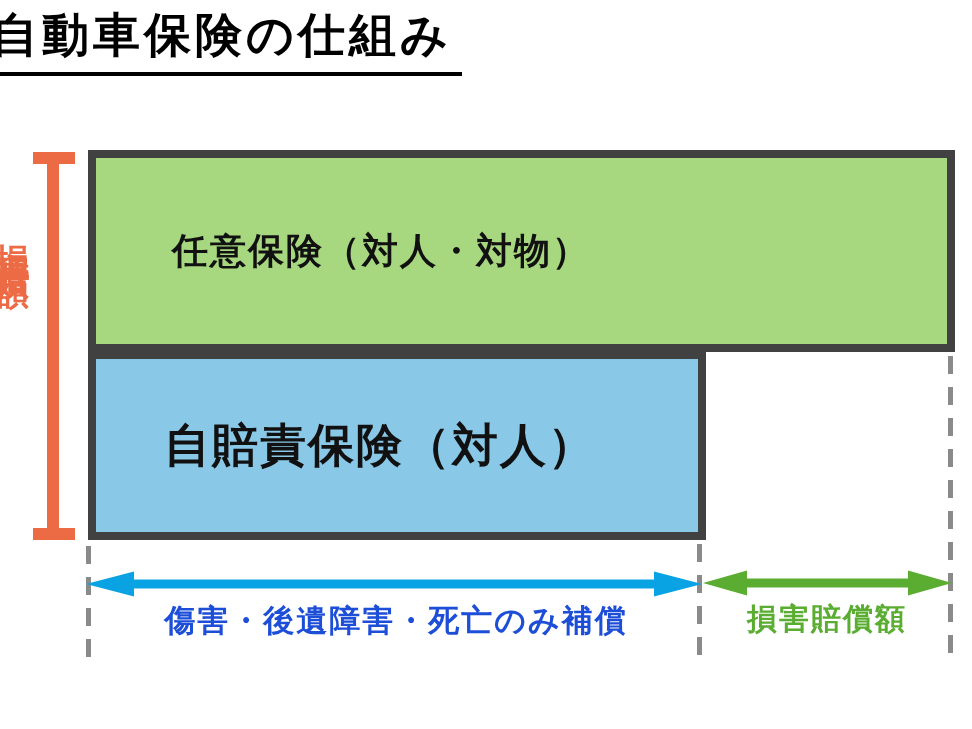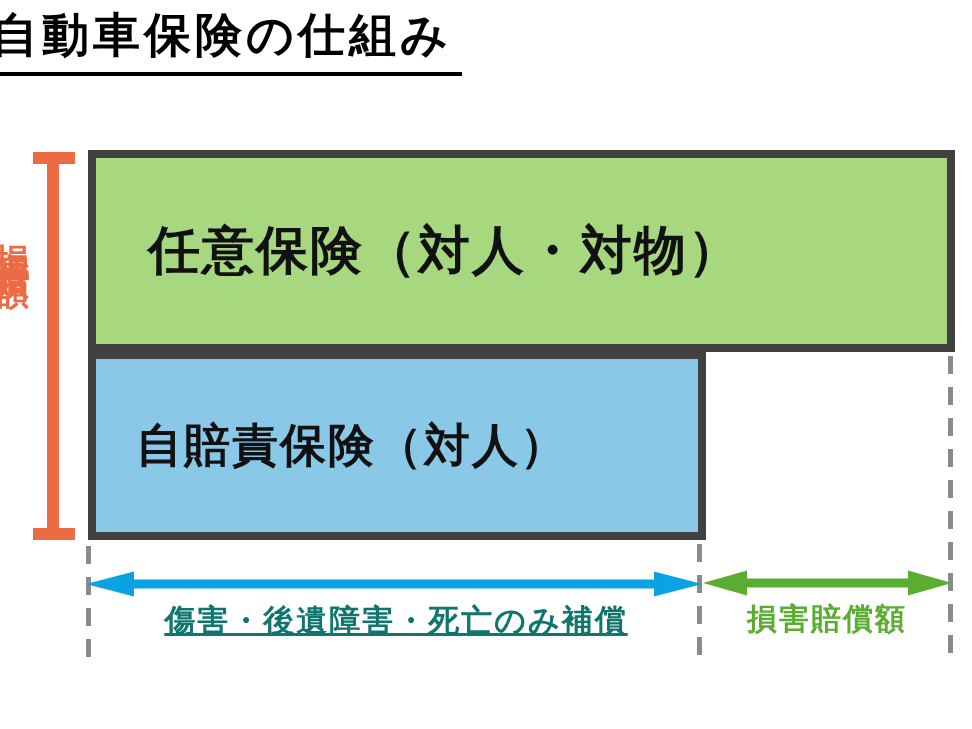--- a/index.html
+++ b/index.html
@@ -30,46 +30,46 @@
   .bracket-cap-bottom{left:33px;top:528px;width:42px;height:12px;}
   
   .box{
     position:absolute;box-sizing:border-box;
     border:8px solid #414141;
     display:flex;align-items:center;
     font-weight:bold;color:#111;
   }
   .box-voluntary{
     left:88px;top:150px;width:867px;height:202px;
-    background:#A7D77E;font-size:52px;padding-left:52px;
+    background:#A7D77E;font-size:36px;padding-left:76px;
   }
   .box-compulsory{
     left:88px;top:351px;width:618px;height:189px;
-    background:#8AC8E8;font-size:46px;padding-left:40px;
+    background:#8AC8E8;font-size:46px;padding-left:68px;
   }
   .box-label{white-space:nowrap;letter-spacing:2px;}
   
   .dash{
     position:absolute;width:5px;
     background:repeating-linear-gradient(to bottom,#8a8a8a 0 18px,transparent 18px 31px);
   }
   .dash-left{left:86px;top:546px;height:112px;}
   .dash-mid{left:697px;top:544px;height:114px;}
   .dash-right{left:948px;top:356px;height:300px;}
   
   .arrow{position:absolute;}
   .arrow-personal{left:86px;top:569px;width:616px;height:30px;}
   .arrow-property{left:703px;top:568px;width:249px;height:30px;}
   
   .caption{
     position:absolute;text-align:center;font-weight:bold;white-space:nowrap;
   }
   .caption-personal{
     left:88px;top:600px;width:616px;
-    font-size:31px;color:#0f766e;letter-spacing:2px;text-decoration:underline;
+    font-size:31px;color:#1d4ed8;letter-spacing:2px;
   }
   .caption-property{
     left:702px;top:599px;width:250px;
     font-size:30px;color:#5AAD31;letter-spacing:2px;
   }
 </style>
 </head>
 <body>
 
 <div>

